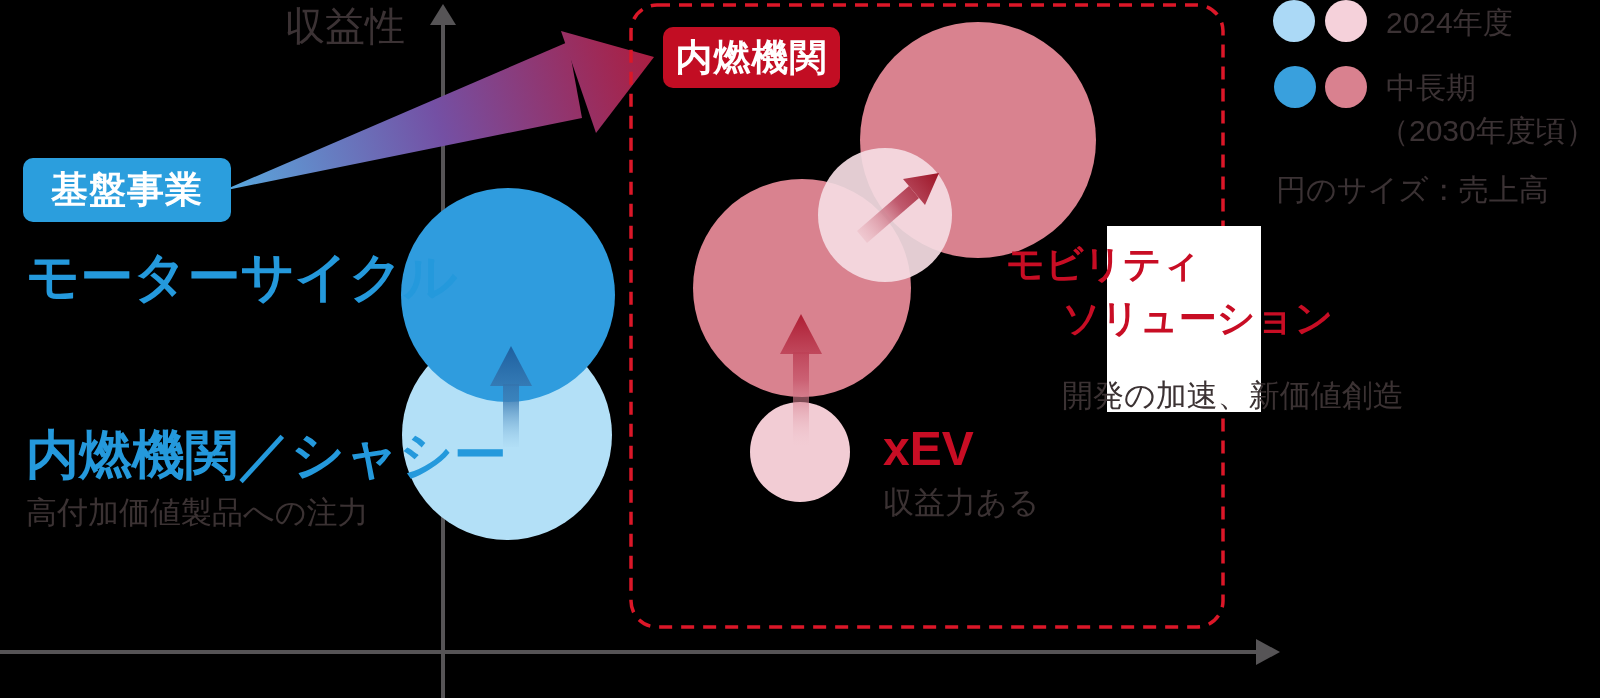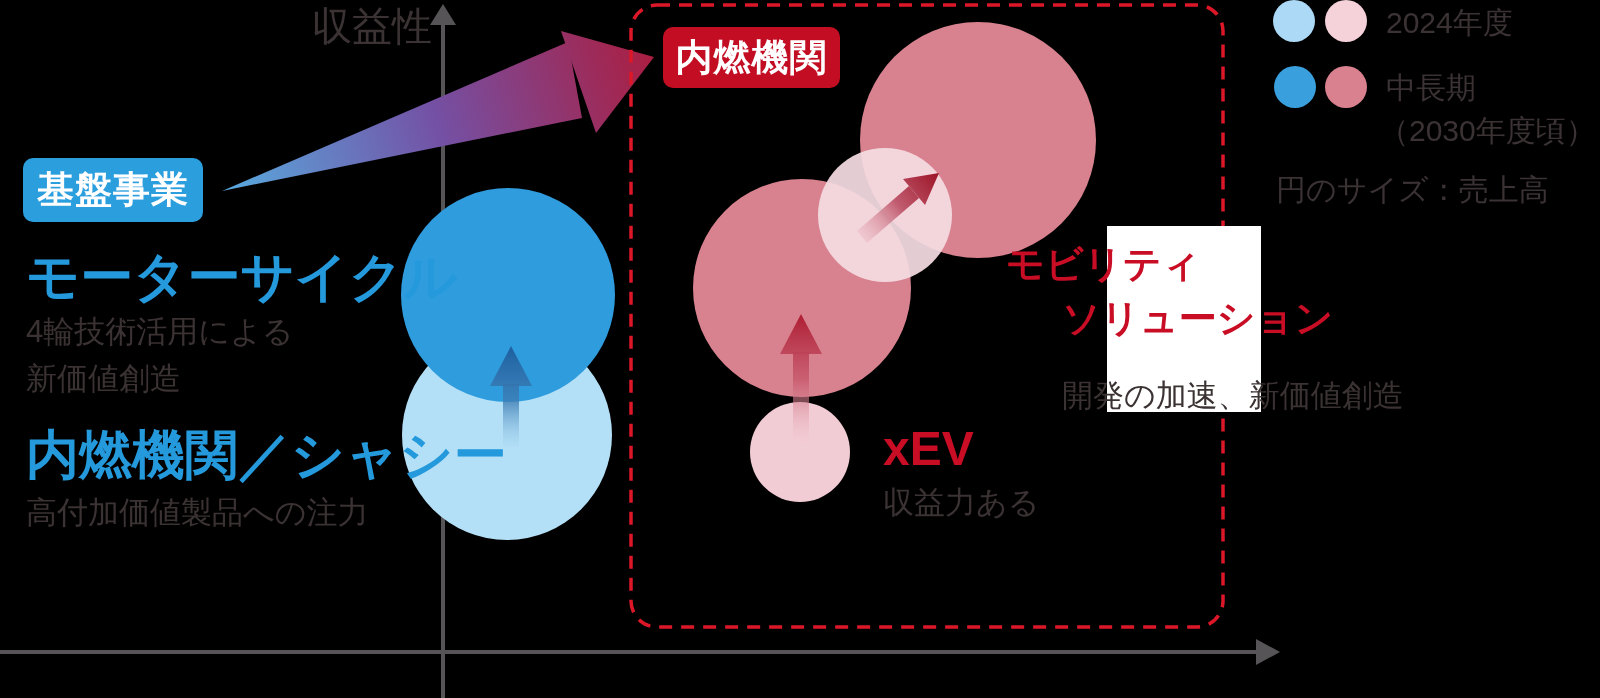--- a/index.html
+++ b/index.html
@@ -6,21 +6,21 @@
   #stage{
     position:relative;width:1600px;height:698px;background:#000;overflow:hidden;
     font-family:"Liberation Sans", sans-serif;
   }
   .abs{position:absolute;}
   #chart-svg{position:absolute;left:0;top:0;z-index:1;}
   .badge{
     z-index:3;display:flex;align-items:center;justify-content:center;
     border-radius:10px;color:#fff;font-weight:bold;font-size:37px;letter-spacing:1px;
   }
-  .badge-base{left:23px;top:158px;width:180px;height:64px;background:#2b9edd;}
+  .badge-base{left:23px;top:158px;width:208px;height:64px;background:#2b9edd;}
   .badge-growth{left:663px;top:27px;width:177px;height:61px;background:#c20d23;}
   .ttl-blue{z-index:3;color:#2499dc;font-weight:bold;font-size:53px;line-height:1;white-space:nowrap;}
   .ttl-red{z-index:3;color:#c80d24;font-weight:bold;white-space:nowrap;line-height:1;}
   .body-txt{z-index:3;color:#3b3233;font-size:31px;font-weight:500;line-height:47px;white-space:nowrap;}
   .axis-label{z-index:3;color:#3b3234;font-size:40px;font-weight:500;line-height:1;white-space:nowrap;}
   .legend-txt{z-index:3;color:#3b3234;font-size:30px;font-weight:500;line-height:1;white-space:nowrap;}
   #white-box{z-index:2;left:1107px;top:226px;width:154px;height:186px;background:#ffffff;}
 </style>
 </head>
 <body>
@@ -76,34 +76,30 @@
 
     <polygon points="857,231 909,186 919,198 867,243" fill="url(#diagArrow)"></polygon>
     <polygon points="939,173 925,205 903,179" fill="url(#diagArrow)"></polygon>
 
     <circle cx="1294" cy="21" r="21" fill="#abd9f6"></circle>
     <circle cx="1346" cy="21" r="21" fill="#f5d1da"></circle>
     <circle cx="1295" cy="87" r="21" fill="#39a0dd"></circle>
     <circle cx="1346" cy="87" r="21" fill="#d9818f"></circle>
   </svg>
 
-  <div class="abs axis-label" style="left:312px;top:6px;text-align:right;">収益性</div>
+  <div class="abs axis-label" style="left:285px;top:6px;text-align:right;">収益性</div>
 
   <div class="abs badge badge-base">
     <span>基盤事業</span>
   </div>
   <div class="abs badge badge-growth">
     <span>内燃機関</span>
   </div>
 
   <div class="abs ttl-blue" style="left:26px;top:250px;">モーターサイクル</div>
-  <div class="abs body-txt" style="left:26px;top:308px;">
-    <div>4輪技術活用による</div>
-    <div>新価値創造</div>
-  </div>
   <div class="abs ttl-blue" style="left:26px;top:428px;">内燃機関／シャシー</div>
   <div class="abs body-txt" style="left:26px;top:489px;">高付加価値製品への注力</div>
 
   <div class="abs ttl-red" style="left:883px;top:425px;font-size:48px;">xEV</div>
   <div class="abs body-txt" style="left:883px;top:479px;">
     <div>収益力ある</div>
   </div>
 
   <div class="abs" id="white-box"></div>
   <div class="abs ttl-red" style="left:1006px;top:245px;font-size:38px;">モビリティ</div>

